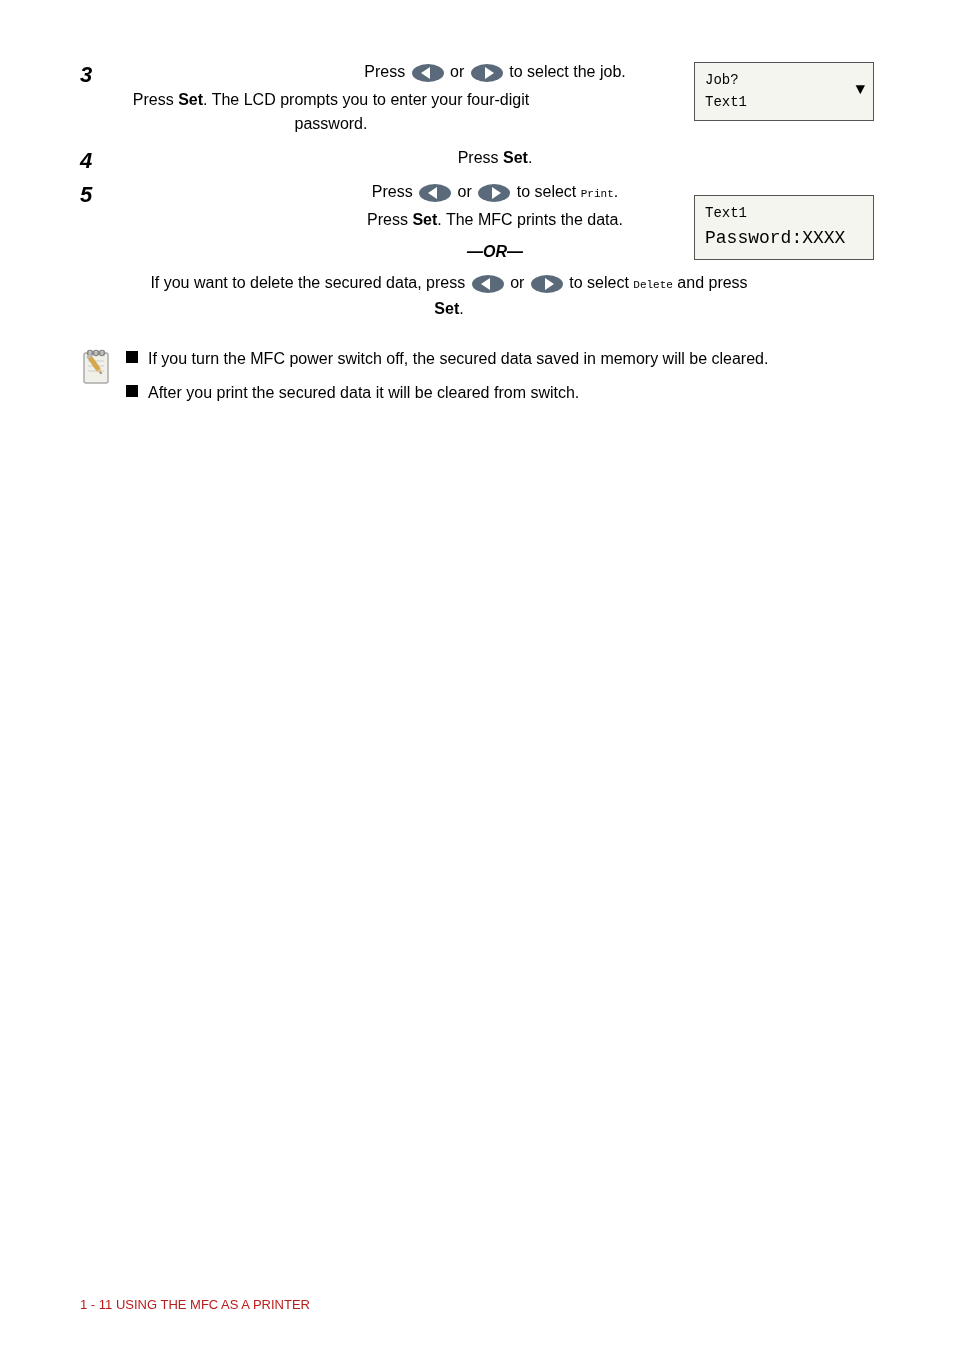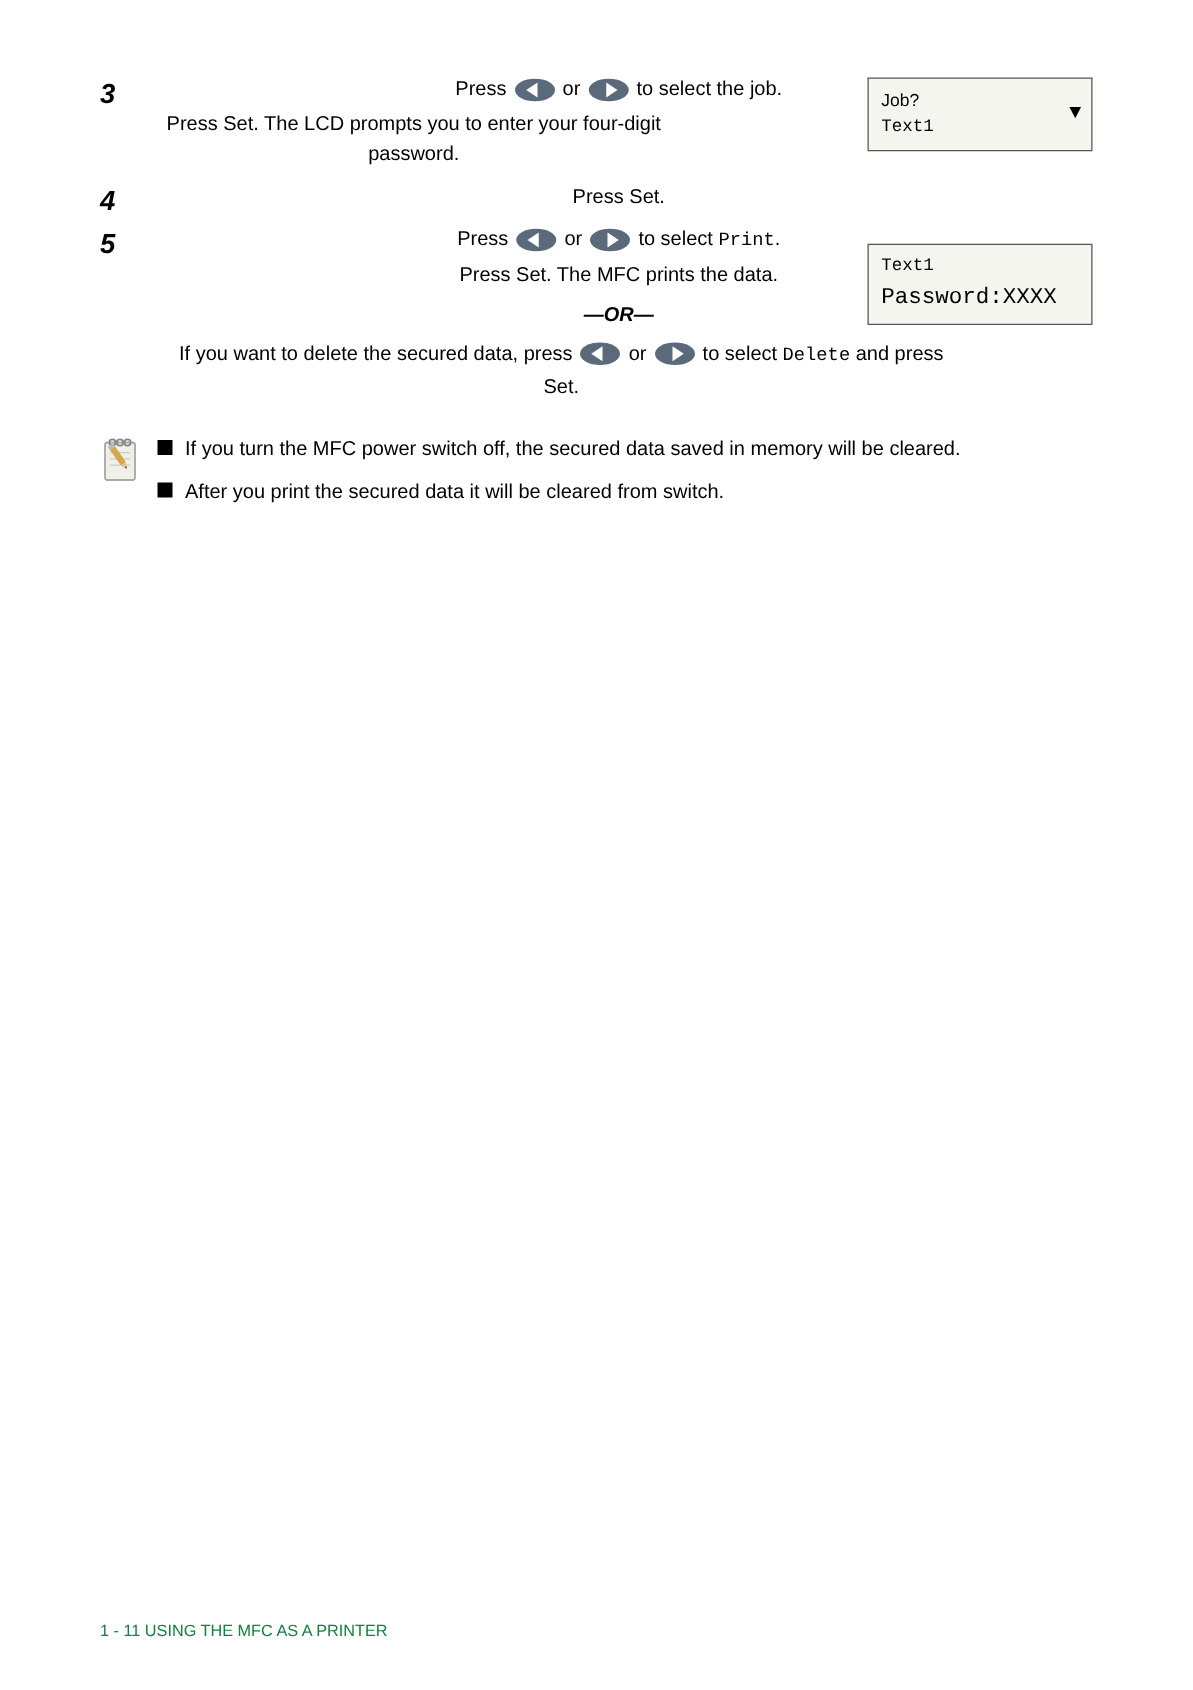--- a/index.html
+++ b/index.html
@@ -72,24 +72,24 @@
     }
 
     .lcd-container-2 {
       position: absolute;
       top: 195px;
       right: 80px;
     }
 
     code, .mono {
       font-family: 'Courier New', Courier, monospace;
-      font-size: 15px;
-    }
-
-    .bold { font-weight: normal; }
+      font-size: 11px;
+    }
+
+    .bold { font-weight: bold; }
 
     .or-line {
       font-weight: bold;
       margin: 8px 0;
     }
 
     .note-block {
       display: flex;
       align-items: flex-start;
       margin-top: 16px;
@@ -121,37 +121,37 @@
       min-width: 12px;
       margin-right: 10px;
       margin-top: 4px;
     }
 
     .footer {
       position: absolute;
       bottom: 40px;
       left: 80px;
       font-size: 13px;
-      color: #15803d;
+      color: #b91c1c;
     }
 
     
     svg.btn-arrow {
       vertical-align: middle;
       display: inline-block;
     }
   </style>
 </head>
 <body>
 
 <div class="page">
 
   <div class="lcd-container-1">
     <div class="lcd-box" style="position:relative; padding-right: 36px;">
-      <div style="font-family:Liberation Sans, sans-serif;font-size:14px;">Job?</div>
+      <div style="font-family:Liberation Mono, monospace;font-size:14px;">Job?</div>
       <div style="font-family:'Courier New',monospace;font-size:14px;">Text1</div>
       <span class="lcd-arrow">▼</span>
     </div>
   </div>
 
   <div class="lcd-container-2">
     <div class="lcd-box" style="position:relative;">
       <div style="font-family:'Courier New',monospace;font-size:14px;">Text1</div>
       <div style="font-family:'Courier New',monospace;font-size:18px;">Password:XXXX</div>
     </div>

